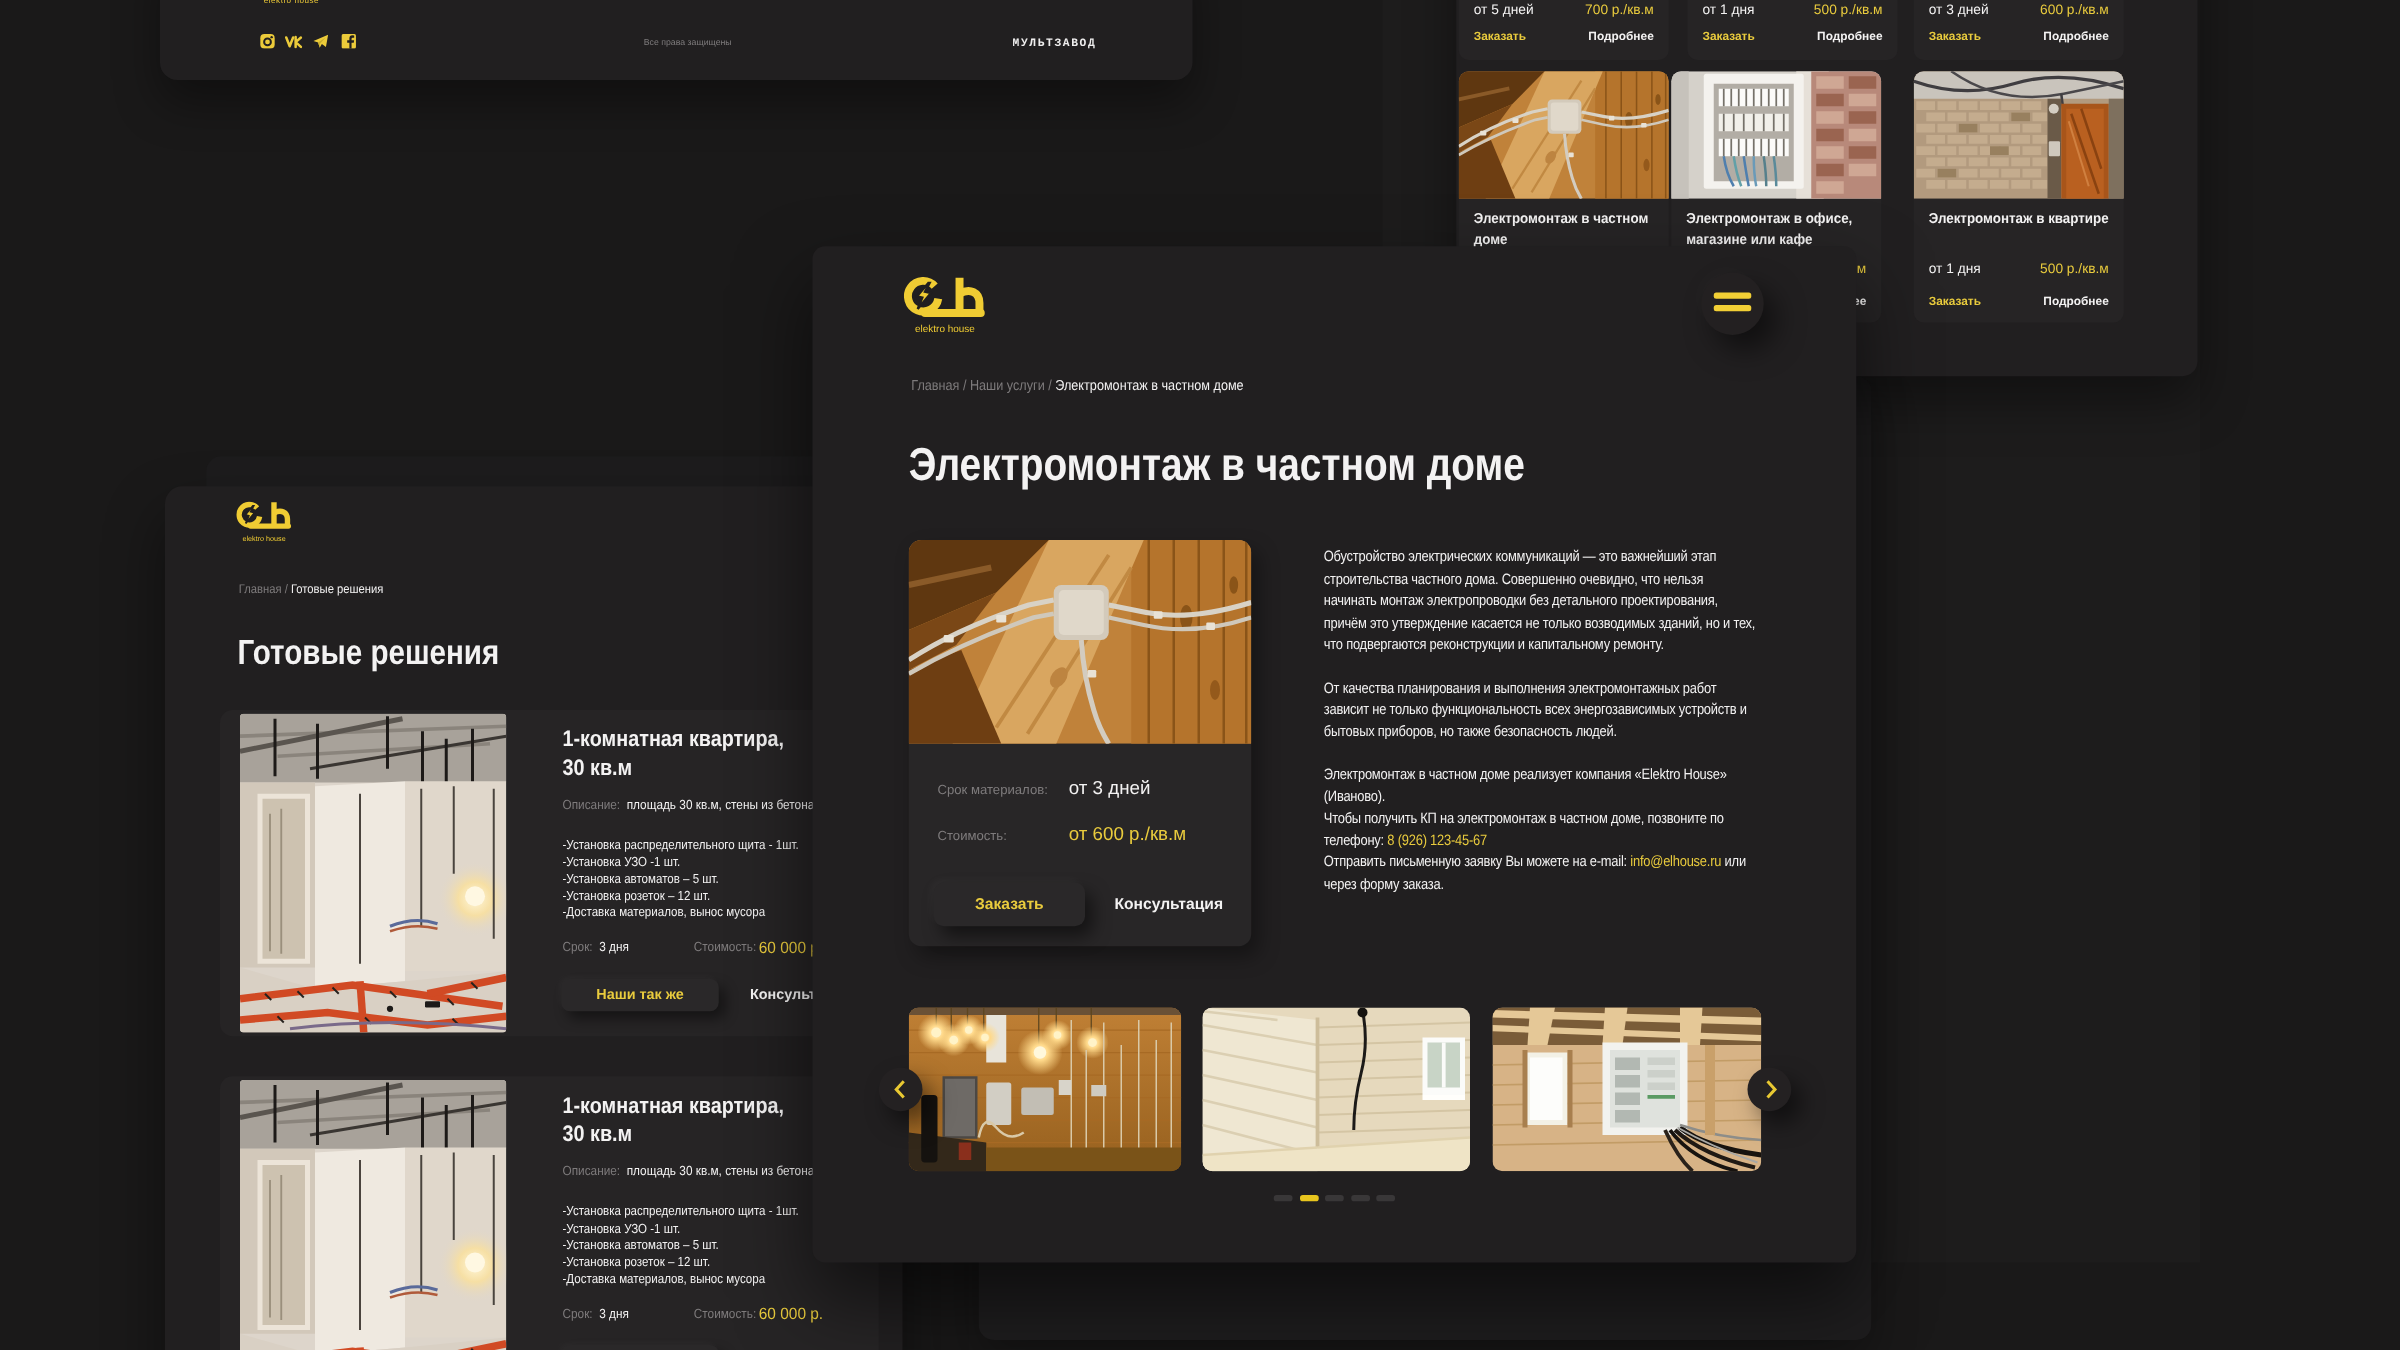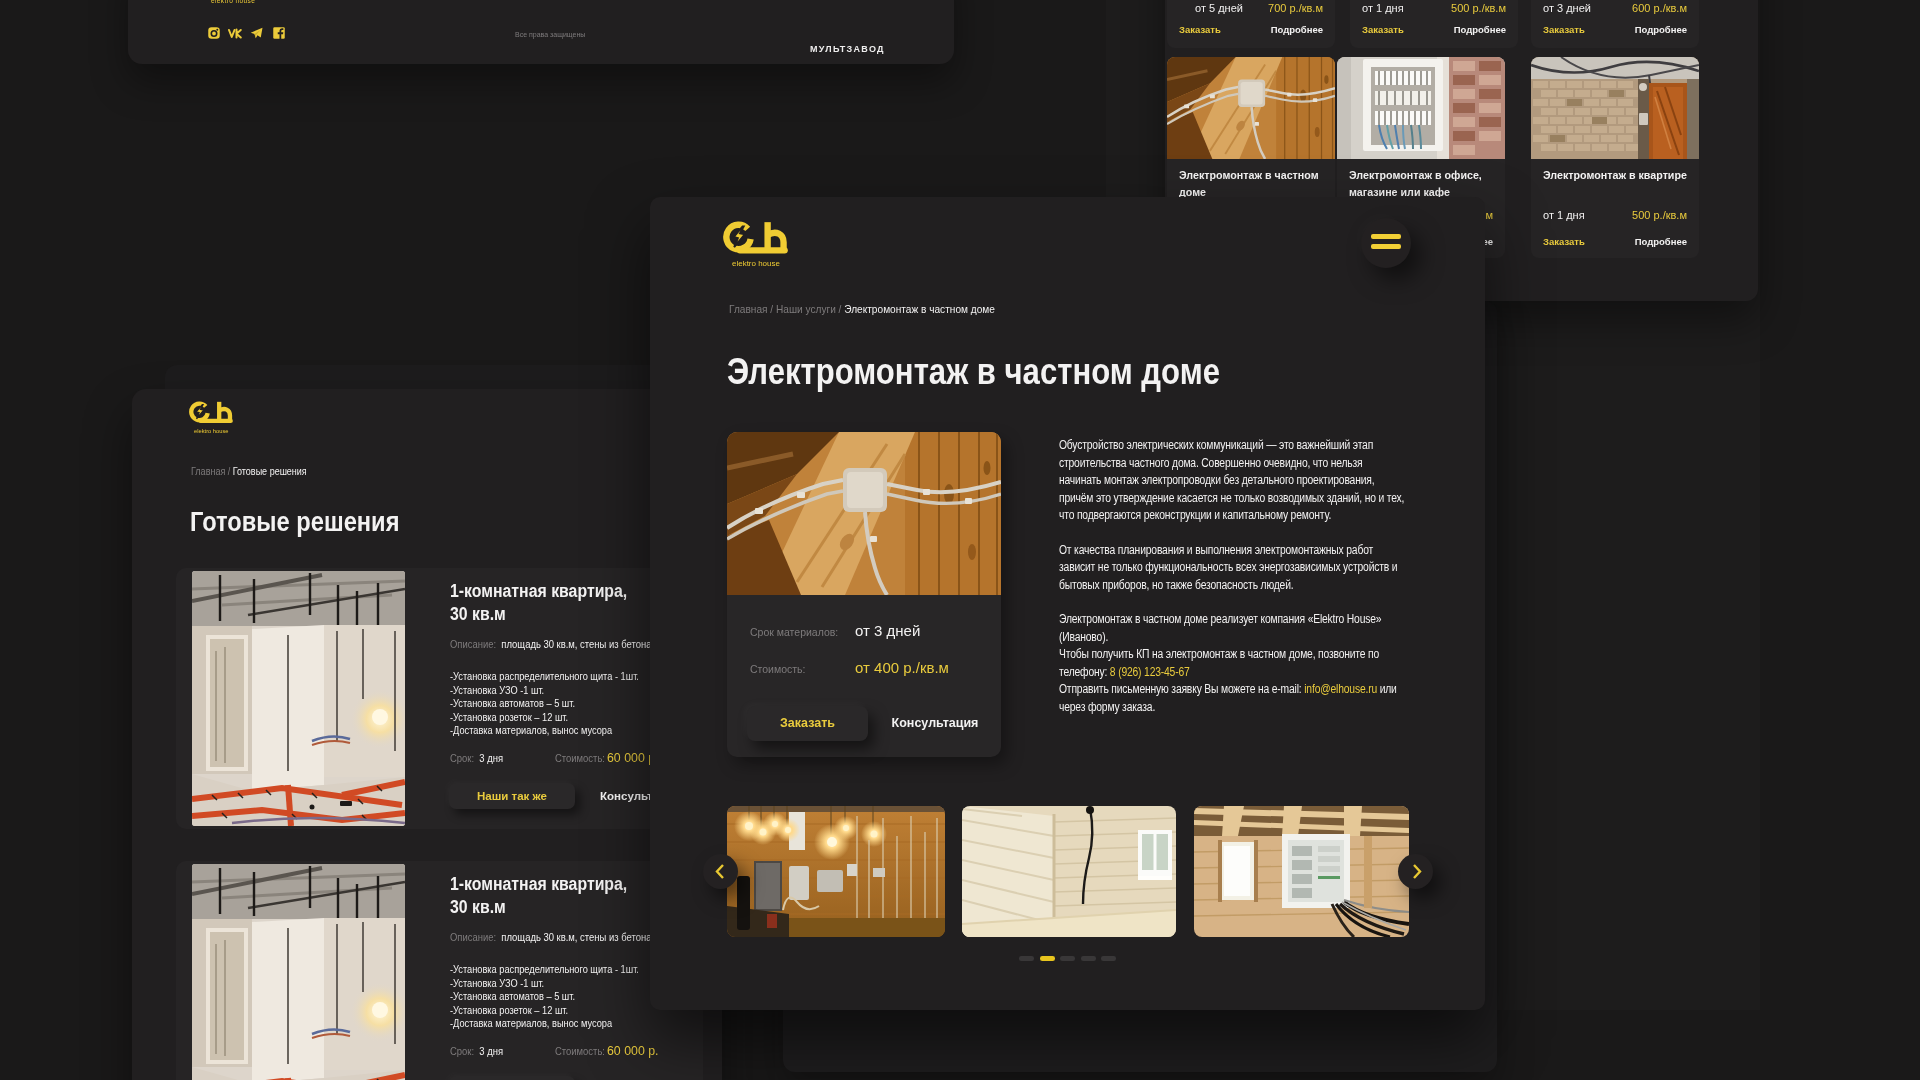--- a/index.html
+++ b/index.html
@@ -36,33 +36,33 @@
         <path d="M9 14 L21 6 L11.5 16.5 L11.5 22.5 L9 14 Z" fill="#c9ad2e"></path>
       </svg>
 
   <svg class="abs" style="left:145px;top:67px;" width="12" height="12" viewBox="0 0 24 24">
         <rect x="0.5" y="0.5" width="23" height="23" rx="2.5" fill="#eccb3a"></rect>
         <path d="M16.5 24 L16.5 14.5 L20 14.5 L20.6 10.5 L16.5 10.5 L16.5 8 Q16.5 6.2 18.3 6.2 L20.7 6.2 L20.7 2.6 Q19.4 2.4 17.8 2.4 Q13 2.4 13 7.4 L13 10.5 L9.5 10.5 L9.5 14.5 L13 14.5 L13 24 Z" fill="#211f20"></path>
       </svg>
 
   <div class="abs" style="left:387px;top:71px;font-size:7px;color:#7e7b7c;">Все права защищены</div>
 
-  <div class="abs" style="left:682px;top:84px;font-size:9px;font-weight:bold;color:#efeeee;letter-spacing:1.3px;">МУЛЬТЗАВОД</div>
+  <div class="abs" style="left:682px;top:70px;font-size:9px;font-weight:bold;color:#efeeee;letter-spacing:1.3px;font-family:Liberation Mono, monospace;">МУЛЬТЗАВОД</div>
 </div>
 
 <div class="page" style="left:165px;top:365px;width:520px;height:688px;border-radius:12px;background:#1d1c1d;"></div>
 
 <div class="page" style="left:1106px;top:0px;width:654px;height:1010px;background:#1d1c1c;"></div>
 
 <div class="page" style="left:783px;top:301px;width:714px;height:771px;border-radius:12px;background:#1e1d1e;box-shadow:0 16px 36px rgba(0,0,0,.3);"></div>
 
 <div class="page" id="services" style="left:1165px;top:-262px;width:593px;height:563px;border-radius:0 0 12px 12px;box-shadow:0 20px 40px rgba(0,0,0,.4);">
 
   <div class="card" style="left:2px;top:60px;width:168px;height:250px;">
-    <div class="abs wht" style="left:12px;bottom:34px;font-size:11px;margin-left:16px;">от 5 дней</div>
+    <div class="abs wht" style="left:12px;bottom:34px;font-size:11px;">от 5 дней</div>
     <div class="abs yel" style="right:12px;bottom:34px;font-size:11px;">700 р./кв.м</div>
     <div class="abs yel" style="left:12px;bottom:13px;font-size:9.5px;font-weight:bold;">Заказать</div>
     <div class="abs wht" style="right:12px;bottom:13px;font-size:9.5px;font-weight:bold;">Подробнее</div>
   </div>
 
   <div class="card" style="left:185px;top:60px;width:168px;height:250px;">
     <div class="abs wht" style="left:12px;bottom:34px;font-size:11px;">от 1 дня</div>
     <div class="abs yel" style="right:12px;bottom:34px;font-size:11px;">500 р./кв.м</div>
     <div class="abs yel" style="left:12px;bottom:13px;font-size:9.5px;font-weight:bold;">Заказать</div>
     <div class="abs wht" style="right:12px;bottom:13px;font-size:9.5px;font-weight:bold;">Подробнее</div>
@@ -512,21 +512,21 @@
             <rect x="196" y="57" width="7" height="6" rx="1"></rect>
             <rect x="238" y="66" width="7" height="6" rx="1"></rect>
             <rect x="143" y="104" width="7" height="6" rx="1"></rect>
           </g>
     </svg>
 
     <div class="abs" style="left:23px;top:194px;font-size:10.5px;color:#7e7b7c;">Срок материалов:</div>
     <div class="abs wht" style="left:128px;top:190px;font-size:15px;">от 3 дней</div>
 
     <div class="abs" style="left:23px;top:231px;font-size:10.5px;color:#7e7b7c;">Стоимость:</div>
-    <div class="abs yel" style="left:128px;top:227px;font-size:15px;">от 400 р./кв.м</div>
+    <div class="abs yel" style="left:128px;top:227px;font-size:15px;">от 600 р./кв.м</div>
 
     <div class="abs" style="left:20px;top:274px;width:121px;height:35px;background:#2a2829;border-radius:8px;box-shadow:6px 8px 14px rgba(0,0,0,.5), -3px -3px 8px rgba(255,255,255,.03);text-align:center;line-height:35px;font-size:12.5px;font-weight:bold;color:#e9cb3d;">Заказать</div>
 
     <div class="abs wht" style="left:158px;top:274px;width:100px;height:35px;text-align:center;line-height:35px;font-size:12.5px;font-weight:bold;">Консультация</div>
   </div>
 
   <div class="abs wht nw" style="left:409px;top:240px;font-size:12px;letter-spacing:-.2px;line-height:17.5px;transform:scaleX(.86);">
     <p style="margin:0 0 17px 0;">Обустройство электрических коммуникаций — это важнейший этап<br>строительства частного дома. Совершенно очевидно, что нельзя<br>начинать монтаж электропроводки без детального проектирования,<br>причём это утверждение касается не только возводимых зданий, но и тех,<br>что подвергаются реконструкции и капитальному ремонту.</p>
     <p style="margin:0 0 17px 0;">От качества планирования и выполнения электромонтажных работ<br>зависит не только функциональность всех энергозависимых устройств и<br>бытовых приборов, но также безопасность людей.</p>
     <p style="margin:0;">Электромонтаж в частном доме реализует компания «Elektro House»<br>(Иваново).<br>Чтобы получить КП на электромонтаж в частном доме, позвоните по<br>телефону: <span class="yel">8 (926) 123-45-67</span><br>Отправить письменную заявку Вы можете на e-mail: <span class="yel">info@elhouse.ru</span> или<br>через форму заказа.</p>

